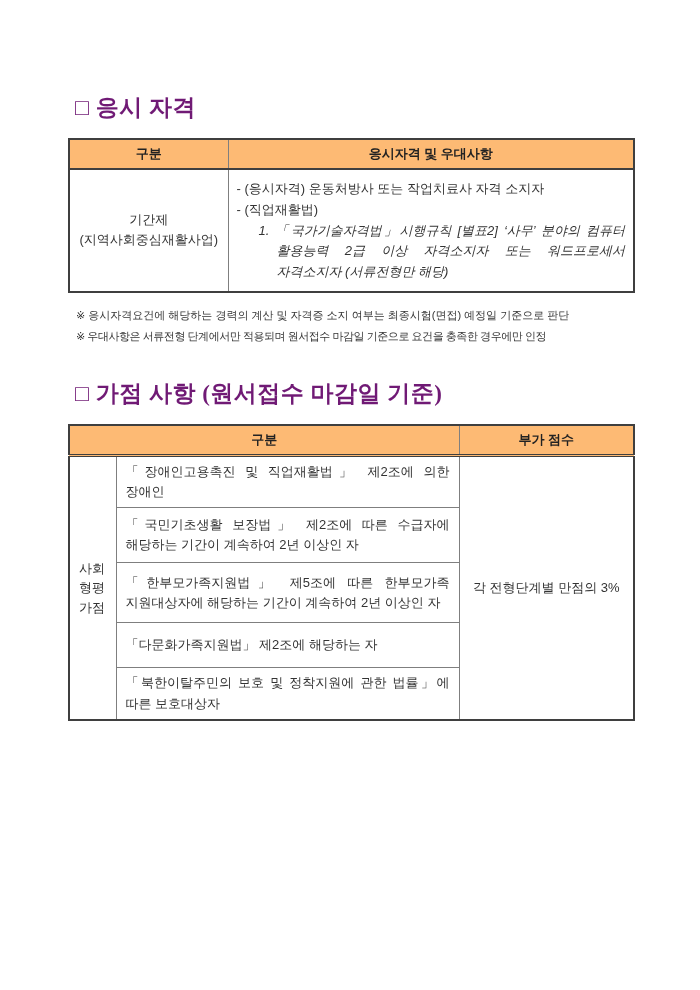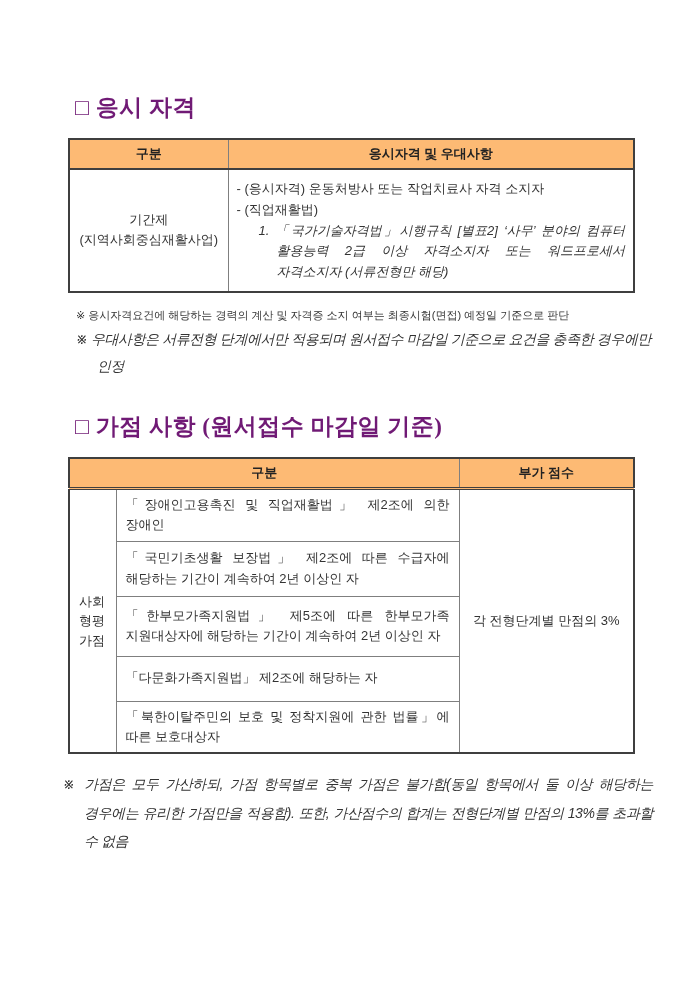--- a/index.html
+++ b/index.html
@@ -66,21 +66,21 @@
   .notes { margin-top: 12px; margin-left: 8px; width: 575px; }
   .note {
     font-size: 11px;
     line-height: 1.95;
     padding-left: 21px;
     text-indent: -21px;
     text-align: justify;
     word-break: keep-all;
     color: #333333;
   }
-  .note-condensed { font-size: 14px; letter-spacing: -0.45px; font-style: italic; }
+  .note-condensed { font-size: 11px; letter-spacing: -0.45px; }
   .section2 { margin-top: 30px; }
   .t2 .col-group { width: 47px; }
   .t2 .col-item { width: 343px; }
   .t2 .col-score { width: 175px; }
   .t2 td { padding: 5px 9px; }
   .group-cell { text-align: left; line-height: 1.5; padding: 4px 2px; }
   .group-cell span { display: block; }
   .score-cell { text-align: center; padding: 4px 6px; }
   .t2 .r0 { height: 44px; }
   .t2 .r1 { height: 55px; }
@@ -161,19 +161,16 @@
         </tr>
         <tr class="r3">
           <td class="item-cell">「다문화가족지원법」 제2조에 해당하는 자</td>
         </tr>
         <tr class="r4">
           <td class="item-cell">「북한이탈주민의 보호 및 정착지원에 관한 법률」에 따른 보호대상자</td>
         </tr>
       </tbody>
         </table>
 
-      <div class="bottom-note">
-        <div class="note note-condensed">※ 가점은 모두 가산하되, 가점 항목별로 중복 가점은 불가함(동일 항목에서 둘 이상 해당하는 경우에는 유리한 가점만을 적용함). 또한, 가산점수의 합계는 전형단계별 만점의 13%를 초과할 수 없음</div>
-      </div>
     </div>
 
   </div>
 </div>
 
 </body></html>

